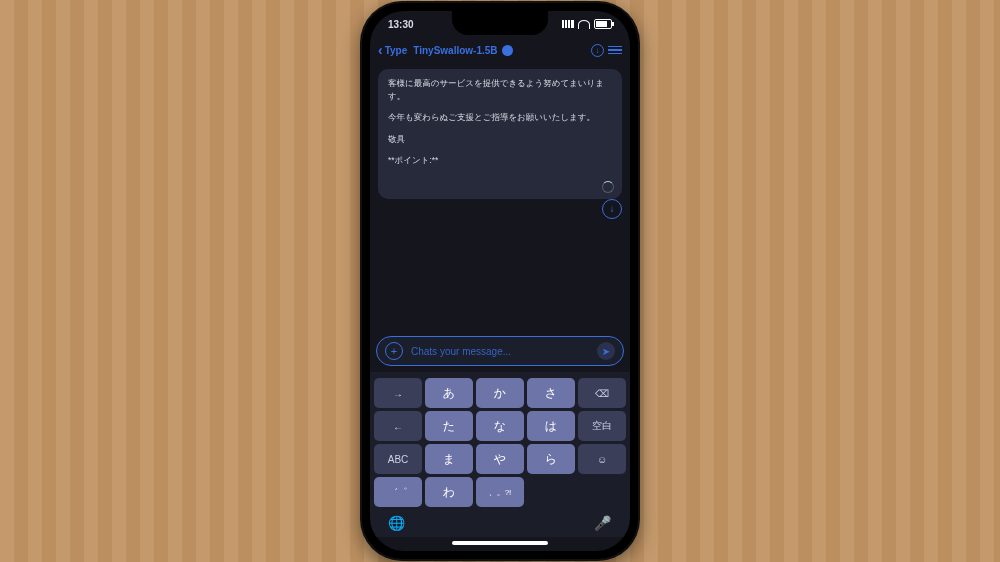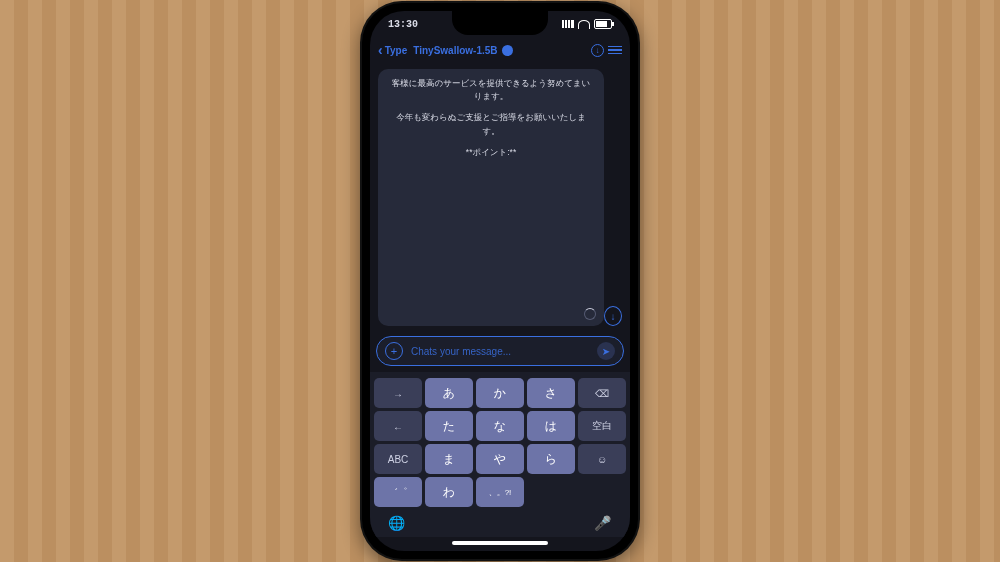--- a/index.html
+++ b/index.html
@@ -35,21 +35,21 @@
     width:96px;height:24px;background:#000;border-radius:0 0 16px 16px;z-index:5;
   }
   .screen{
     width:100%;height:100%;background:var(--screen-bg);
     border-radius:34px;overflow:hidden;display:flex;flex-direction:column;
     color:var(--text);font-size:9px;
   }
   
   .status{
     height:26px;display:flex;align-items:center;justify-content:space-between;
-    padding:0 18px;font-weight:600;font-size:10px;font-family:Liberation Mono, monospace;
+    padding:0 18px;font-weight:600;font-size:10px;
   }
   .status .right{display:flex;gap:4px;align-items:center;}
   .sig,.wifi,.batt{display:inline-block}
   .sig{width:12px;height:8px;background:
     linear-gradient(to right,#fff 0 2px,transparent 2px 3px,#fff 3px 5px,transparent 5px 6px,#fff 6px 8px,transparent 8px 9px,#fff 9px 12px);}
   .wifi{width:10px;height:8px;border-radius:50% 50% 0 0;border:1.5px solid #fff;border-bottom:none;}
   .batt{width:16px;height:8px;border:1px solid #fff;border-radius:2px;position:relative;}
   .batt::after{content:"";position:absolute;right:-3px;top:2px;width:2px;height:4px;background:#fff;}
   .batt::before{content:"";position:absolute;left:1px;top:1px;bottom:1px;width:70%;background:#fff;}
   
@@ -61,23 +61,22 @@
   .nav .chev{font-size:14px;line-height:1;}
   .nav .title{margin-left:2px;}
   .nav .spacer{flex:1;}
   .nav .orb{width:11px;height:11px;border-radius:50%;background:var(--accent);}
   .nav .dl{width:11px;height:11px;border:1.4px solid var(--accent);border-radius:50%;position:relative;}
   .nav .dl::after{content:"↓";position:absolute;inset:0;display:flex;align-items:center;justify-content:center;font-size:8px;}
   .nav .menu{width:14px;display:flex;flex-direction:column;gap:2px;}
   .nav .menu span{height:1.6px;background:var(--accent);}
   
   .chat{
-    flex:1;padding:6px 8px 4px 8px;display:flex;flex-direction:row;
+    flex:1;padding:6px 8px 4px 8px;display:flex;flex-direction:column;
     overflow:hidden;
-    text-align:center;
   }
   .bubble{
     background:var(--panel-bg);border-radius:10px;padding:8px 10px 16px 10px;
     line-height:1.55;position:relative;font-size:8.5px;
   }
   .bubble p{margin:0 0 8px 0;}
   .bubble p:last-of-type{margin-bottom:16px;}
   .spinner{
     position:absolute;right:8px;bottom:6px;width:10px;height:10px;
     border:1.4px solid #555a72;border-top-color:#c9ccdc;border-radius:50%;
@@ -155,20 +154,21 @@
           <span></span>
           <span></span>
           <span></span>
         </span>
     </div>
 
     <div class="chat">
       <div class="bubble">
         <p>客様に最高のサービスを提供できるよう努めてまいります。</p>
         <p>今年も変わらぬご支援とご指導をお願いいたします。</p>
+        <p>敬具</p>
         <p>**ポイント:**</p>
         <span class="spinner"></span>
       </div>
       <div class="scroll-down">↓</div>
     </div>
 
     <div class="inputrow">
       <span class="plus">+</span>
       <span class="ph">Chats your message...</span>
       <span class="send">➤</span>

